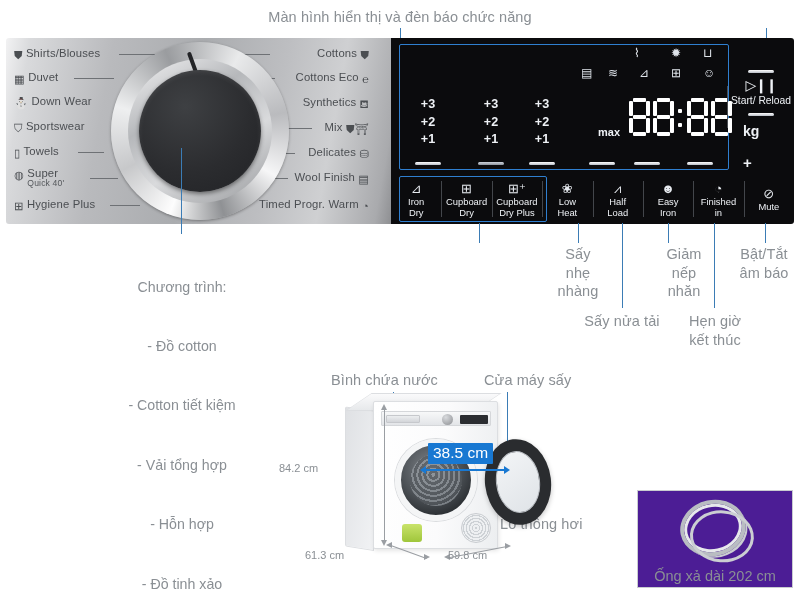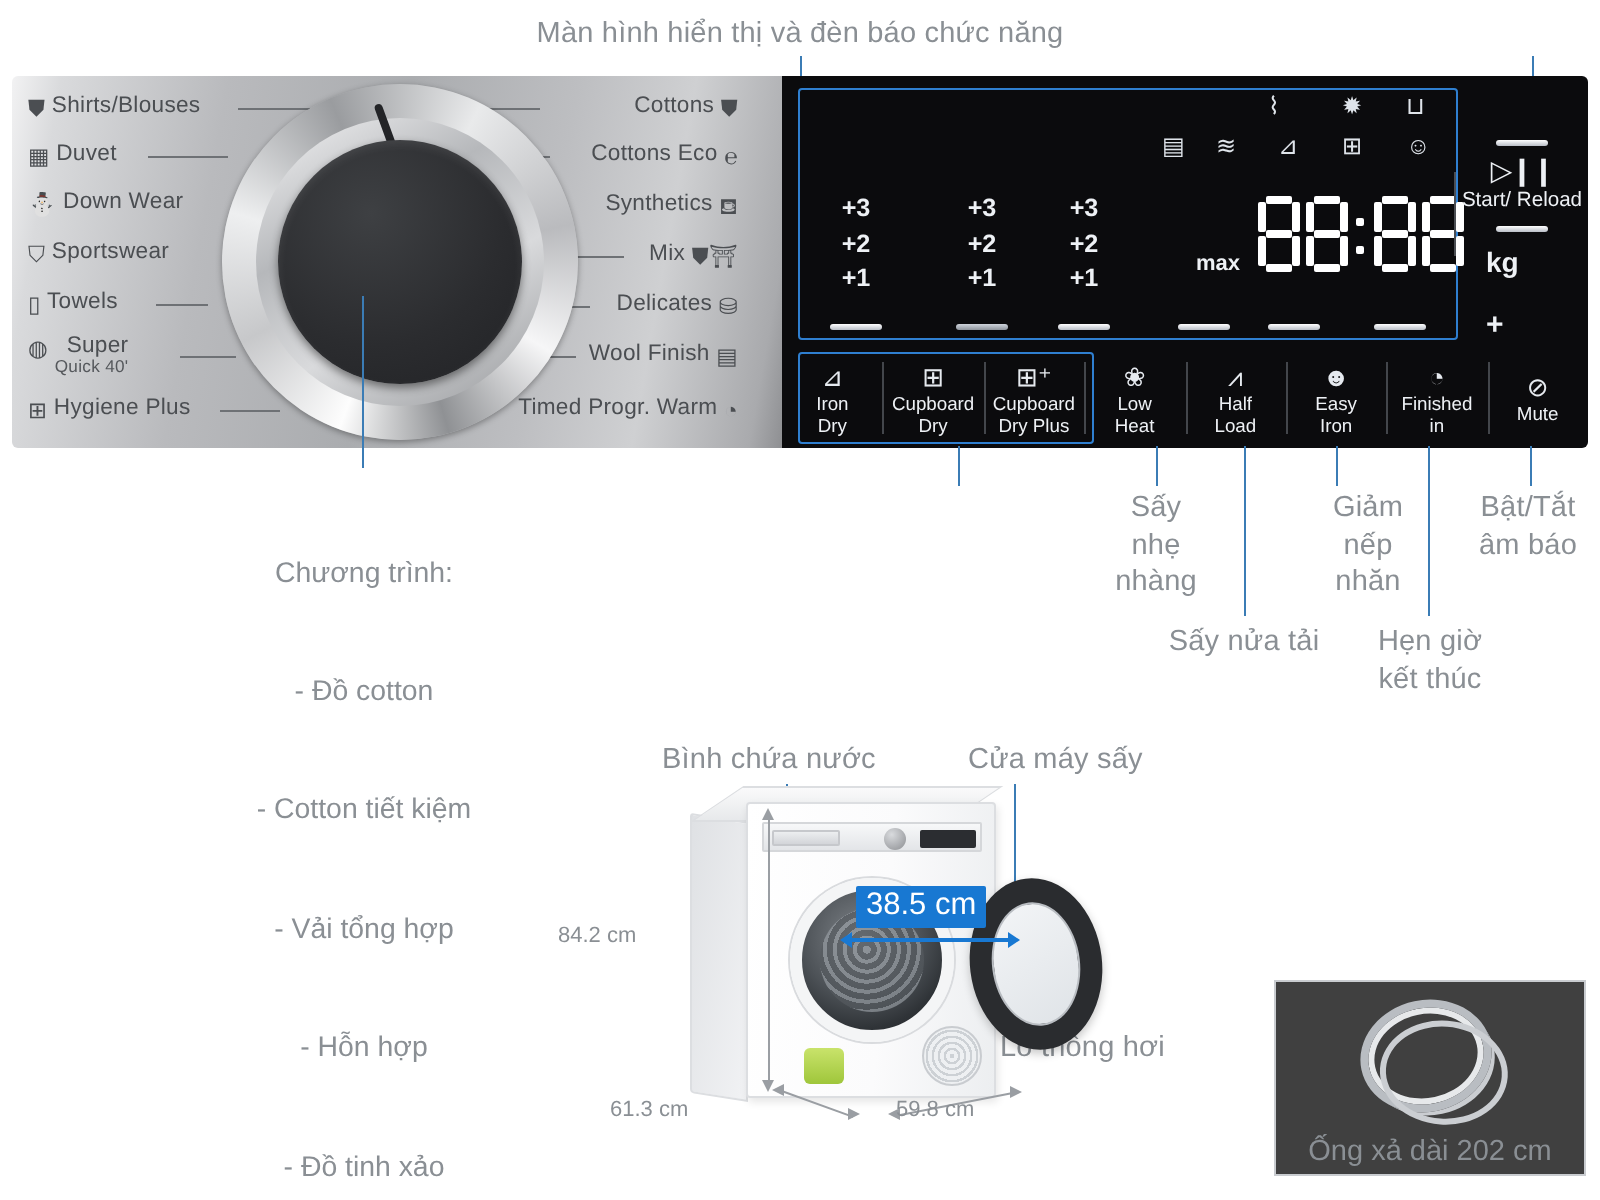--- a/index.html
+++ b/index.html
@@ -229,21 +229,21 @@
     font-size: 15.5px; padding: 1px 5px 2px; border-radius: 1px; white-space: nowrap;
   }
   .blueArrowLine { position: absolute; height: 2px; background: #1878d2; }
   .bArr { position: absolute; width: 0; height: 0; border-top: 4px solid transparent; border-bottom: 4px solid transparent; }
   .bArr.lf { border-right: 6px solid #1878d2; }
   .bArr.rt { border-left: 6px solid #1878d2; }
 
   
   #accBox {
     position: absolute; left: 637px; top: 490px; width: 156px; height: 98px;
-    border: 1px solid #c9ccd0; background: #404040;
+    border: 1px solid #c9ccd0; background: #4c1d95;
   }
   #coil {
     position: absolute; left: 42px; top: 9px; width: 66px; height: 56px;
     border-radius: 50%;
     border: 4px solid #b9bdc2;
     box-shadow: inset 0 0 0 3px #e7e9eb, 2px 3px 0 -1px #cacdd1;
     transform: rotate(-12deg);
   }
   #coil::after {
     content:""; position:absolute; left:4px; top:8px; width:58px; height:46px;
@@ -289,21 +289,21 @@
         <span class="ic">⛉</span>
         <span>Sportswear</span>
       </div>
 
       <div class="prog left" style="top:107px;">
         <span class="ic">▯</span>
         <span>Towels</span>
       </div>
       <div class="lead" style="left:72px; top:114px; width:26px;"></div>
 
-      <div class="prog left" style="top:129px;text-align:right;">
+      <div class="prog left" style="top:129px;">
         <span class="ic">◍</span>
         <span style="display:inline-block; vertical-align:top;">
           <span>Super</span>
           <span class="sub">Quick 40'</span>
         </span>
       </div>
       <div class="lead" style="left:84px; top:140px; width:28px;"></div>
 
       <div class="prog left" style="top:160px;">
         <span class="ic">⊞</span>

